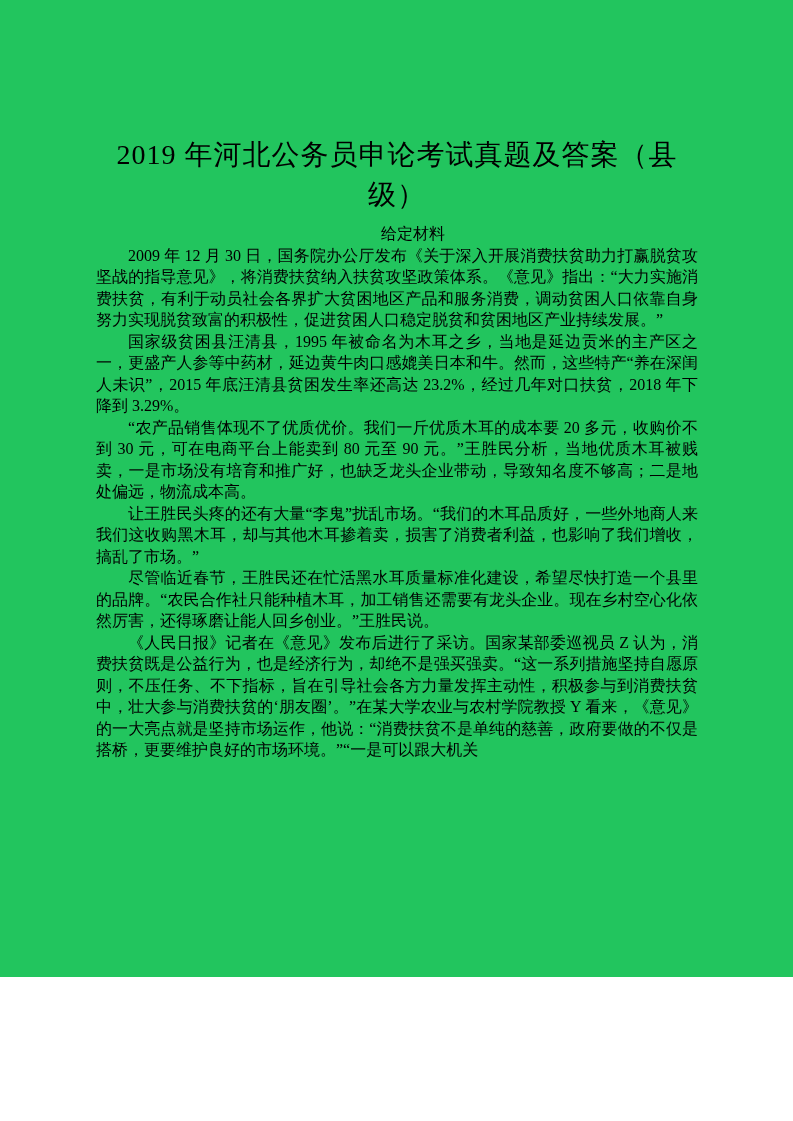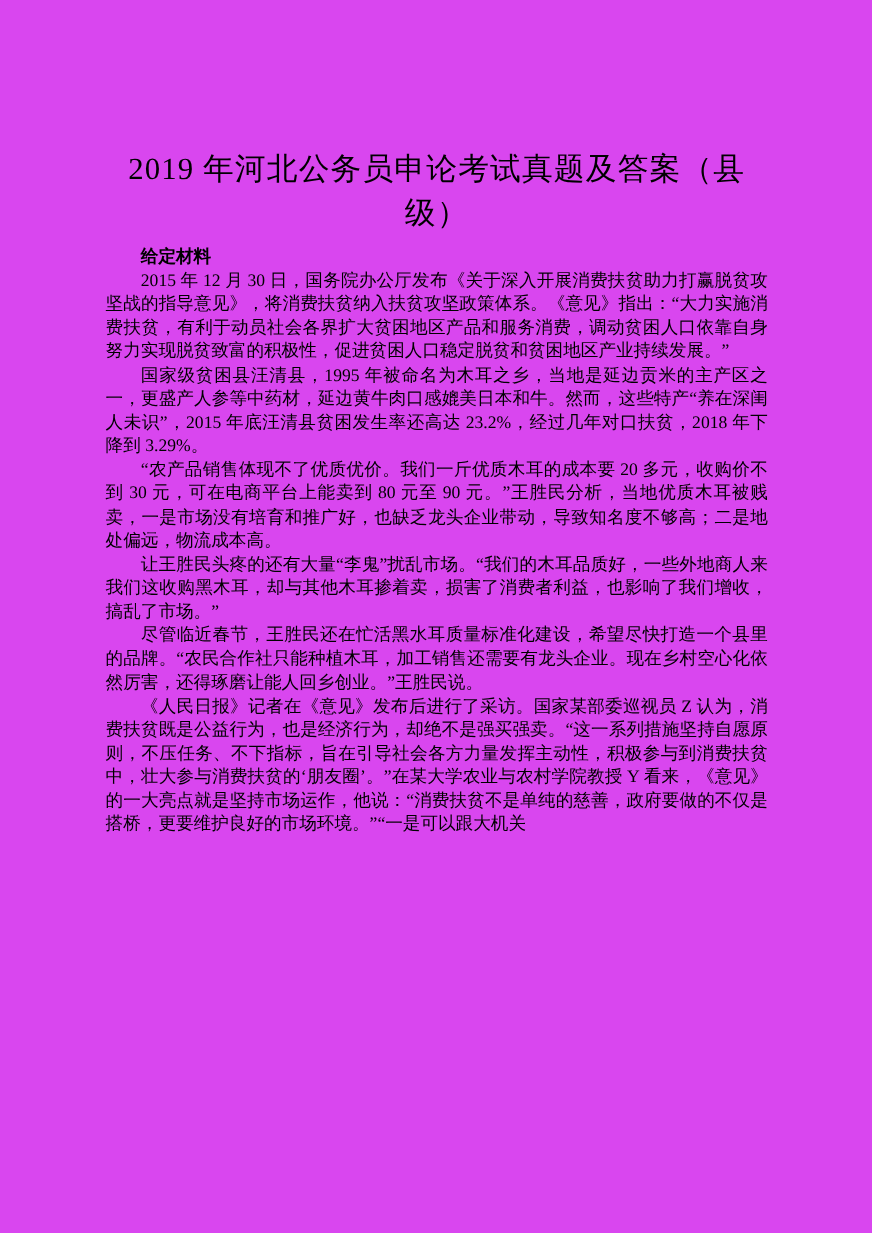--- a/index.html
+++ b/index.html
@@ -3,22 +3,22 @@
 <meta charset="utf-8">
 <style>
   html, body {
     margin: 0;
     padding: 0;
     background: #ffffff;
   }
   .page {
     position: relative;
     width: 793px;
-    height: 1121px;
-    background: #d946ef;
+    height: 977px;
+    background: #22c55e;
     color: #000000;
     font-family: "Liberation Serif", "DejaVu Serif", serif;
     overflow: hidden;
   }
   .content {
     position: absolute;
     left: 96px;
     top: 0;
     width: 602px;
   }
@@ -30,22 +30,23 @@
     font-weight: 400;
     letter-spacing: 1px;
   }
   .title-line {
     display: block;
   }
   .heading {
     margin: 0;
     font-size: 16px;
     line-height: 21.5px;
-    font-weight: 700;
+    font-weight: 400;
     text-indent: 32px;
+    text-align: center;
   }
   .body-para {
     margin: 0;
     font-size: 16px;
     line-height: 21.5px;
     text-indent: 32px;
     text-align: justify;
   }
 </style>
 </head>
@@ -54,21 +55,21 @@
 <div class="page">
   <div class="content">
 
     <h1 class="doc-title">
       <span class="title-line">2019 年河北公务员申论考试真题及答案（县</span>
       <span class="title-line">级）</span>
     </h1>
 
     <p class="heading">给定材料</p>
 
-    <p class="body-para">2015 年 12 月 30 日，国务院办公厅发布《关于深入开展消费扶贫助力打赢脱贫攻坚战的指导意见》，将消费扶贫纳入扶贫攻坚政策体系。《意见》指出：“大力实施消费扶贫，有利于动员社会各界扩大贫困地区产品和服务消费，调动贫困人口依靠自身努力实现脱贫致富的积极性，促进贫困人口稳定脱贫和贫困地区产业持续发展。”</p>
+    <p class="body-para">2009 年 12 月 30 日，国务院办公厅发布《关于深入开展消费扶贫助力打赢脱贫攻坚战的指导意见》，将消费扶贫纳入扶贫攻坚政策体系。《意见》指出：“大力实施消费扶贫，有利于动员社会各界扩大贫困地区产品和服务消费，调动贫困人口依靠自身努力实现脱贫致富的积极性，促进贫困人口稳定脱贫和贫困地区产业持续发展。”</p>
     <p class="body-para">国家级贫困县汪清县，1995 年被命名为木耳之乡，当地是延边贡米的主产区之一，更盛产人参等中药材，延边黄牛肉口感媲美日本和牛。然而，这些特产“养在深闺人未识”，2015 年底汪清县贫困发生率还高达 23.2%，经过几年对口扶贫，2018 年下降到 3.29%。</p>
     <p class="body-para">“农产品销售体现不了优质优价。我们一斤优质木耳的成本要 20 多元，收购价不到 30 元，可在电商平台上能卖到 80 元至 90 元。”王胜民分析，当地优质木耳被贱卖，一是市场没有培育和推广好，也缺乏龙头企业带动，导致知名度不够高；二是地处偏远，物流成本高。</p>
     <p class="body-para">让王胜民头疼的还有大量“李鬼”扰乱市场。“我们的木耳品质好，一些外地商人来我们这收购黑木耳，却与其他木耳掺着卖，损害了消费者利益，也影响了我们增收，搞乱了市场。”</p>
     <p class="body-para">尽管临近春节，王胜民还在忙活黑水耳质量标准化建设，希望尽快打造一个县里的品牌。“农民合作社只能种植木耳，加工销售还需要有龙头企业。现在乡村空心化依然厉害，还得琢磨让能人回乡创业。”王胜民说。</p>
     <p class="body-para">《人民日报》记者在《意见》发布后进行了采访。国家某部委巡视员 Z 认为，消费扶贫既是公益行为，也是经济行为，却绝不是强买强卖。“这一系列措施坚持自愿原则，不压任务、不下指标，旨在引导社会各方力量发挥主动性，积极参与到消费扶贫中，壮大参与消费扶贫的‘朋友圈’。”在某大学农业与农村学院教授 Y 看来，《意见》的一大亮点就是坚持市场运作，他说：“消费扶贫不是单纯的慈善，政府要做的不仅是搭桥，更要维护良好的市场环境。”“一是可以跟大机关</p>
 
   </div>
 </div>
 
 </body></html>

